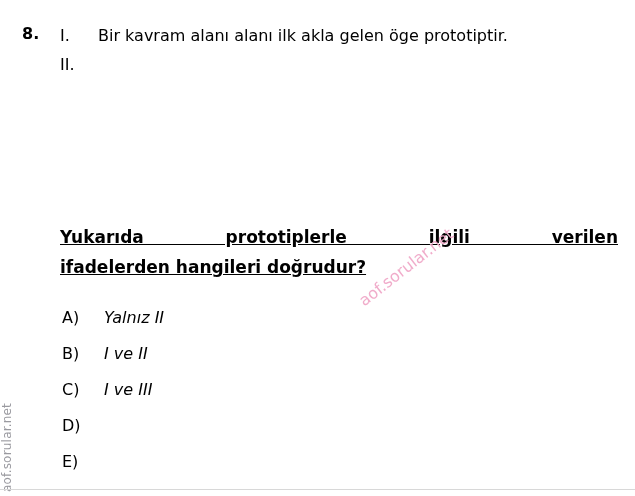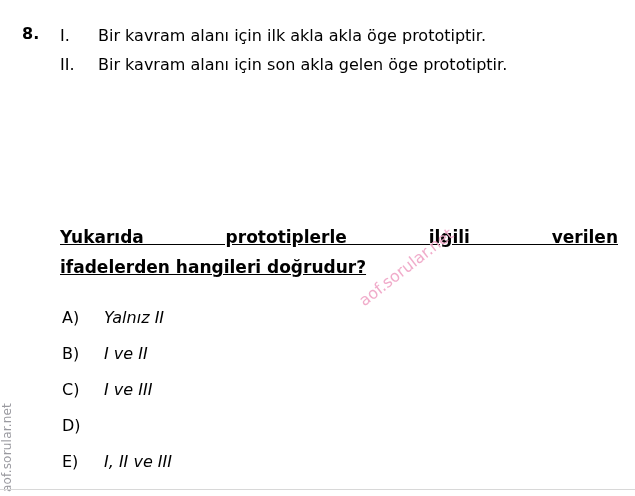--- a/index.html
+++ b/index.html
@@ -142,25 +142,24 @@
 
 <div class="page">
 
   <div class="side-watermark">aof.sorular.net</div>
 
   <div class="q-number">8.</div>
 
   <div class="stem">
     <div class="roman-row">
       <div class="roman-label">I.</div>
-      <div class="roman-text">Bir kavram alanı için ilk akla akla öge prototiptir.</div>
+      <div class="roman-text">Bir kavram alanı alanı ilk akla gelen öge prototiptir.</div>
     </div>
     <div class="roman-row">
       <div class="roman-label">II.</div>
-      <div class="roman-text">Bir kavram alanı için son akla gelen öge prototiptir.</div>
     </div>
   </div>
 
   <div class="prompt">
     <span class="prompt-line1">Yukarıda prototiplerle ilgili verilen</span>
     <span class="prompt-line2">ifadelerden hangileri doğrudur?</span>
   </div>
 
   <div class="diag-watermark">aof.sorular.net</div>
 
@@ -175,19 +174,18 @@
     </div>
     <div class="option-row">
       <div class="option-letter">C)</div>
       <div class="option-text">I ve III</div>
     </div>
     <div class="option-row">
       <div class="option-letter">D)</div>
     </div>
     <div class="option-row">
       <div class="option-letter">E)</div>
-      <div class="option-text">I, II ve III</div>
     </div>
   </div>
 
   <div class="footer-rule"></div>
 
 </div>
 
 </body></html>

